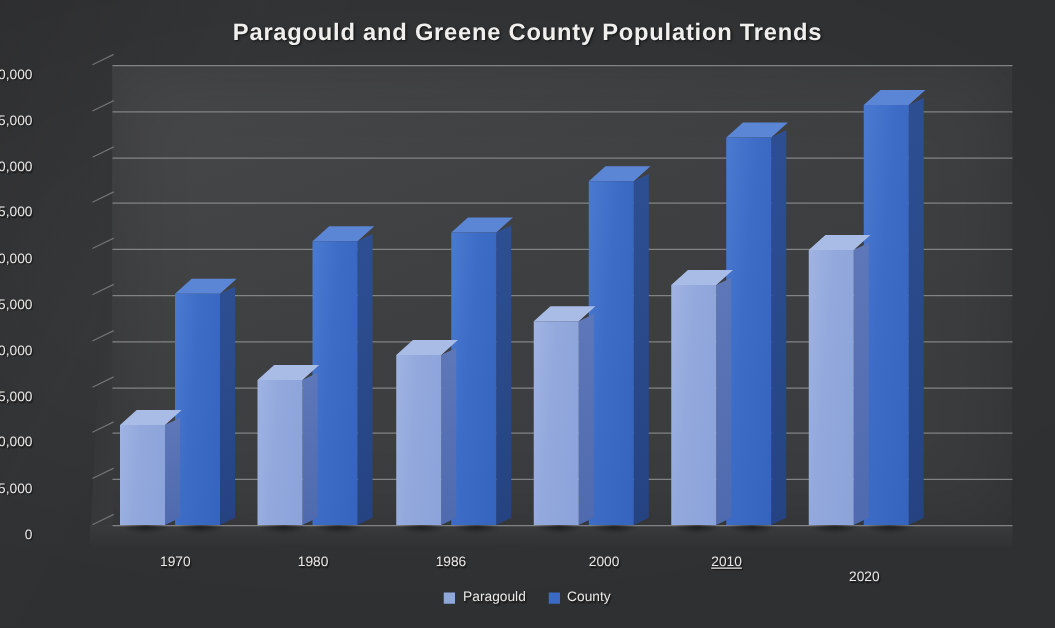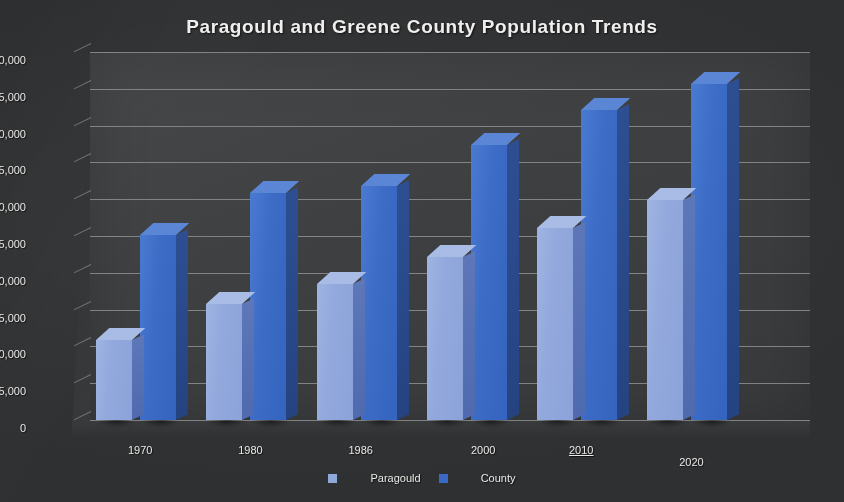--- a/index.html
+++ b/index.html
@@ -88,21 +88,21 @@
   .c .front{background:linear-gradient(95deg,#4a7ad0 0%,#3c6cc6 40%,#3564bf 100%);}
   .c .side {background:linear-gradient(180deg,#2d4f92 0%,#254381 100%);}
   .c .top  {background:#5b86d6;}
 
   #legend{
     position:absolute;left:0;top:472px;width:844px;
     display:flex;justify-content:center;align-items:center;gap:18px;
   }
   .legend-item{display:flex;align-items:center;gap:6px;}
   .swatch{width:9px;height:9px;display:inline-block;}
-  .legend-label{font-size:11px;color:#e9e8e7;text-shadow:1px 1px 1px rgba(0,0,0,.6);margin-left:27px;}
+  .legend-label{font-size:11px;color:#e9e8e7;text-shadow:1px 1px 1px rgba(0,0,0,.6);}
 </style>
 </head>
 <body>
 
 <div id="bg-sheen"></div>
 
 <div id="chart-title">Paragould and Greene County Population Trends</div>
 
 <div id="plot">
   <div id="side-wall"></div>

